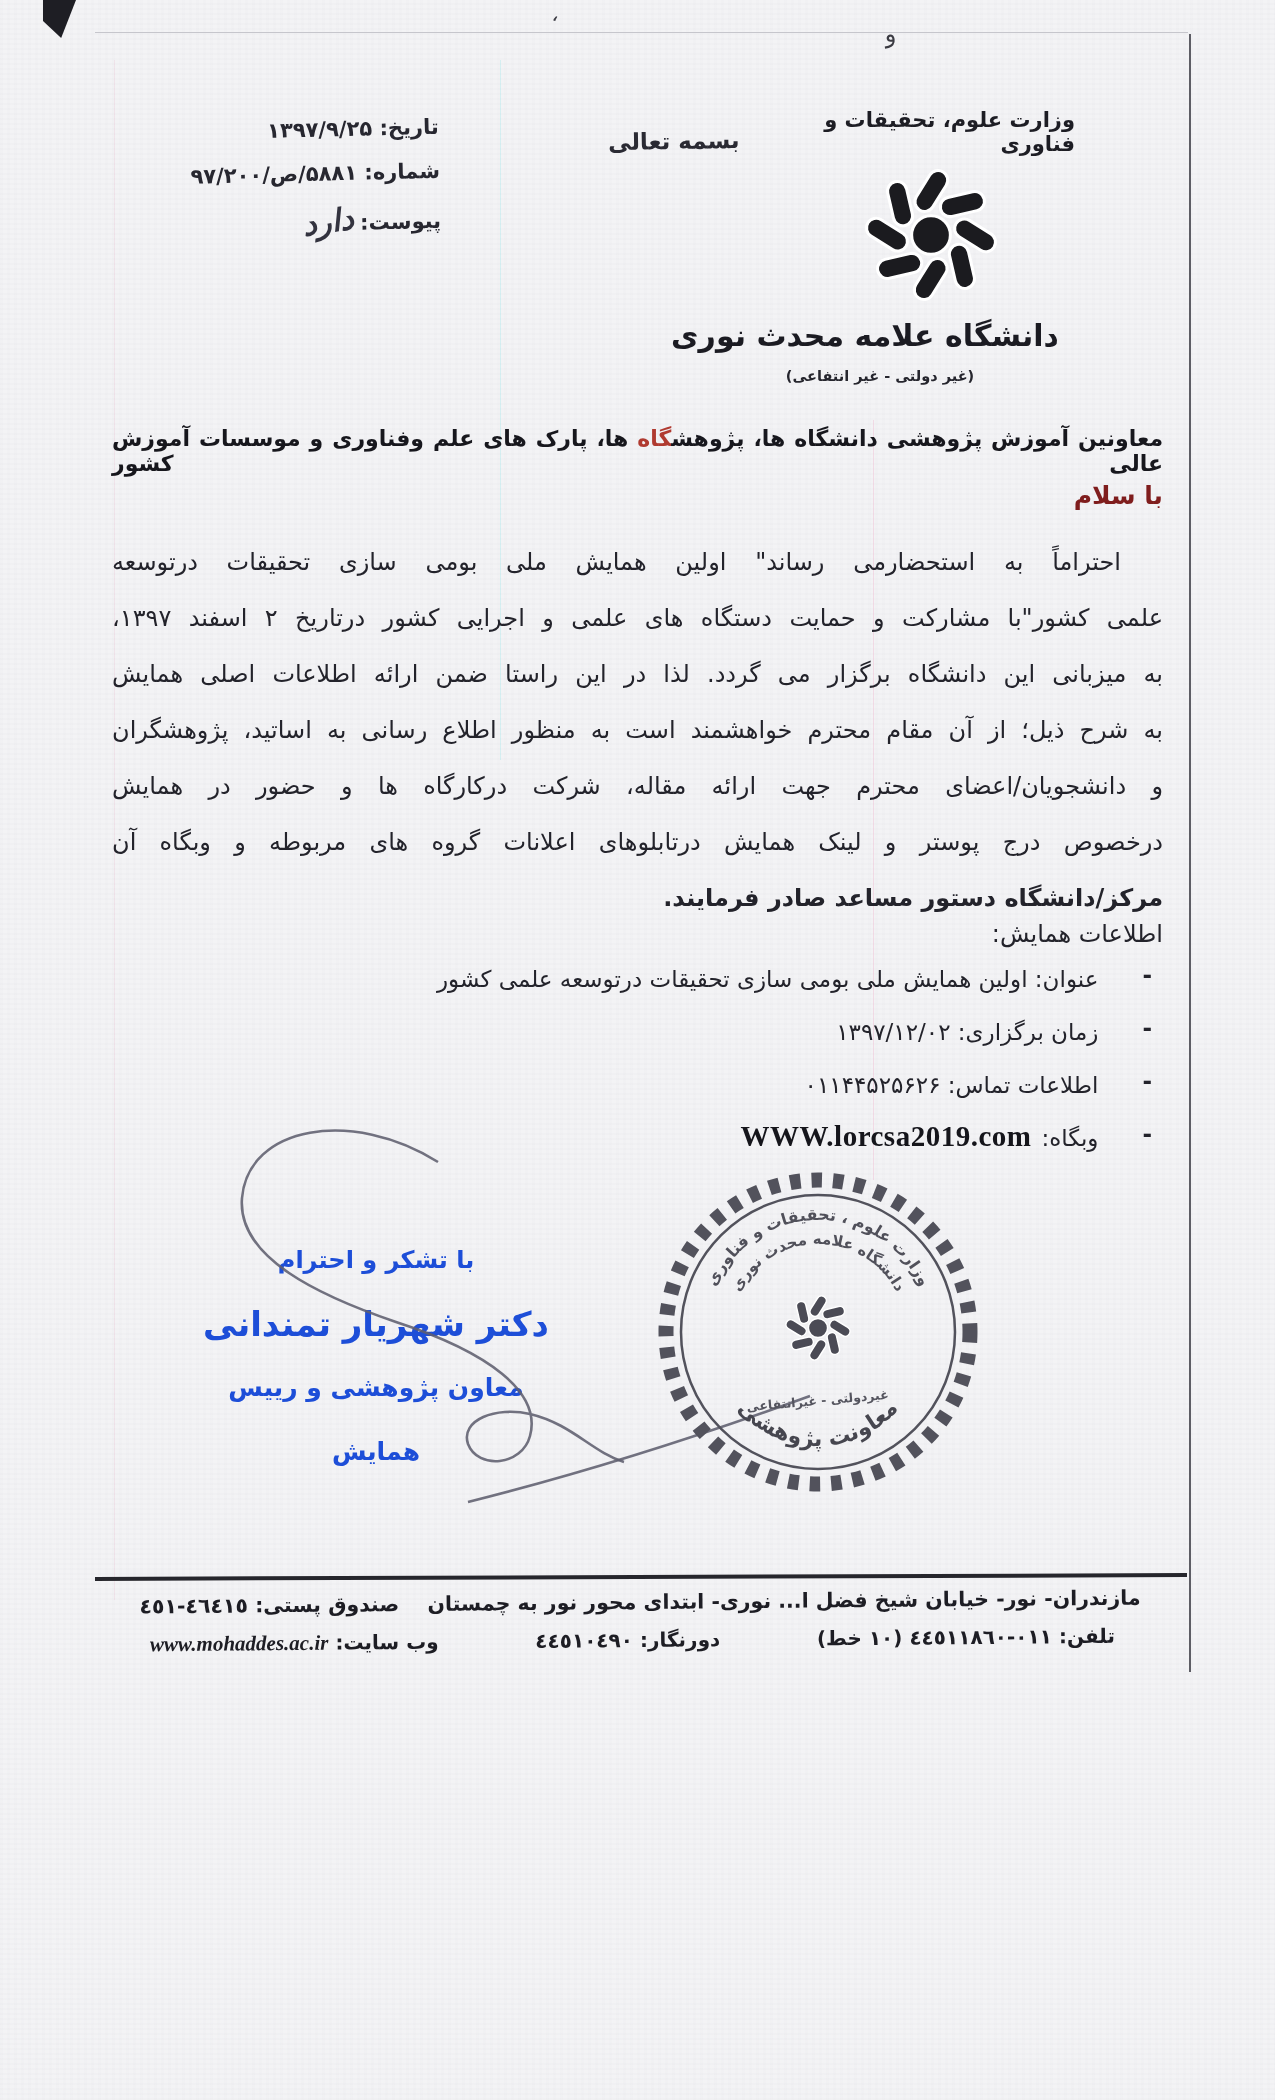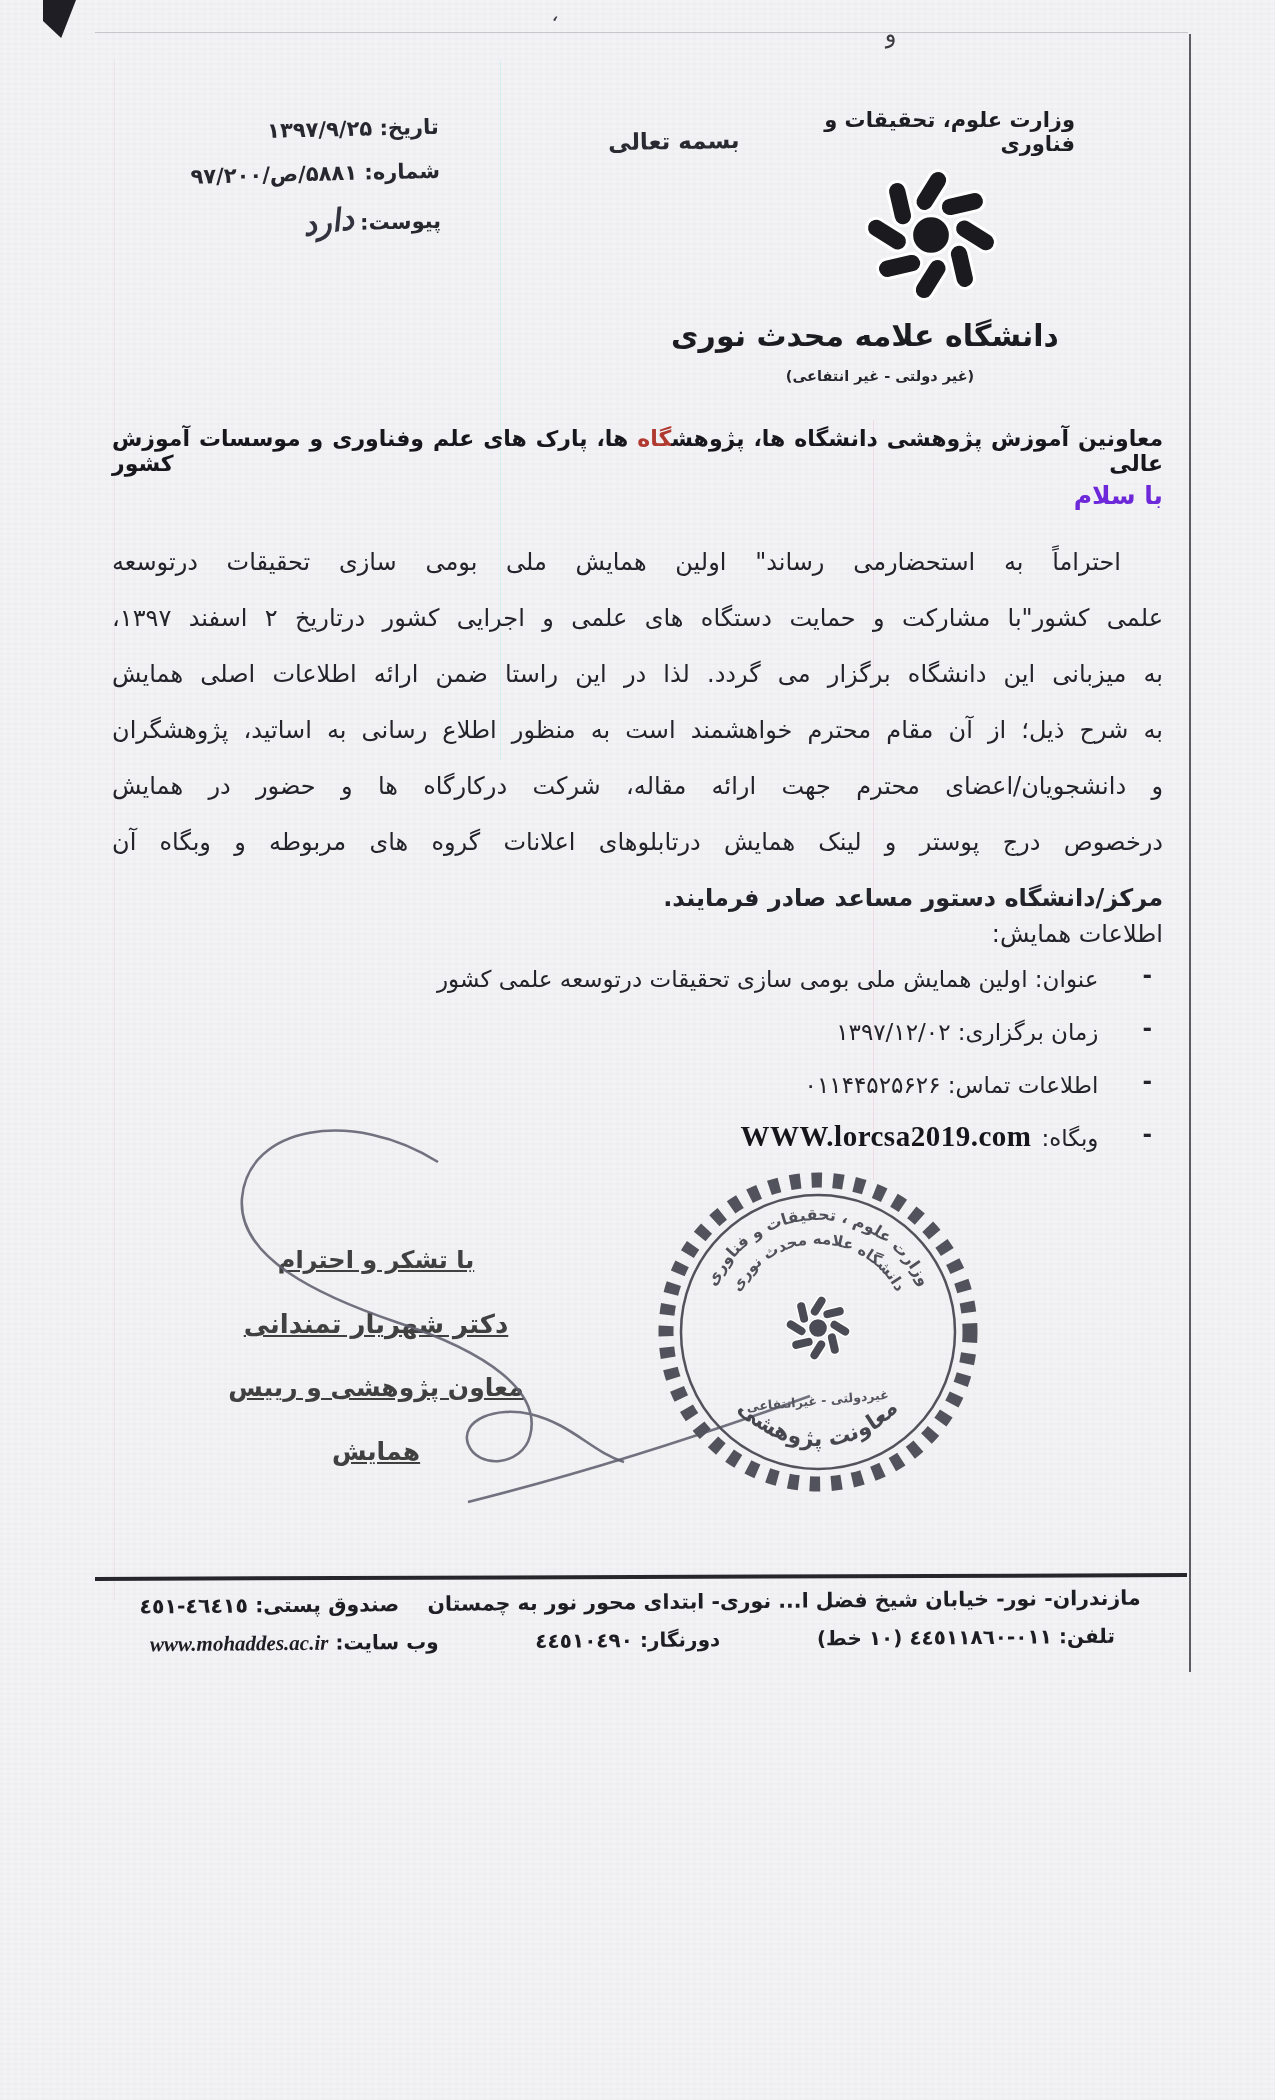--- a/index.html
+++ b/index.html
@@ -28,37 +28,37 @@
   .handwrite{
     display:inline-block;font-size:31px;font-weight:bold;font-style:italic;
     color:#33333f;transform:rotate(-7deg) translateY(2px);letter-spacing:1px;
   }
   
   .addressee{
     font-size:22px;font-weight:bold;color:#17171d;
     text-align:justify;text-align-last:justify;letter-spacing:-.2px;
   }
   .addr-red{color:#b03a30;}
-  .salam{font-size:25px;font-weight:bold;color:#6d28d9;}
+  .salam{font-size:25px;font-weight:bold;color:#7f1d1d;}
   .pline{
     position:absolute;left:0;right:0;height:56px;line-height:56px;
     font-size:24px;color:#23232b;
     text-align:justify;text-align-last:justify;white-space:nowrap;
   }
   .pline.first{text-indent:42px;}
   .pline.last{text-align-last:right;font-weight:bold;}
   .info-head{font-size:24px;color:#23232b;}
   .bullet{display:flex;direction:rtl;align-items:baseline;font-size:23px;color:#23232b;}
   .bullet .dash{margin-left:8px;font-weight:bold;transform:translateY(-4px);}
   .bullet .gap{width:36px;}
   .site-url{font-family:"Liberation Serif",serif;font-weight:bold;font-size:29px;color:#15151b;letter-spacing:.5px;}
   
-  .sig{text-align:center;font-weight:bold;color:#404040;text-decoration:underline;}
+  .sig{text-align:center;font-weight:bold;color:#1d4ed8;}
   .sig .l1{font-size:24px;line-height:64px;}
-  .sig .l2{font-size:26px;line-height:64px;}
+  .sig .l2{font-size:34px;line-height:64px;}
   .sig .l3{font-size:25px;line-height:64px;letter-spacing:-.3px;}
   
   .footer-rule{background:#26262c;height:4px;}
   .f1{font-size:20.5px;font-weight:bold;text-align:center;color:#1d1d24;letter-spacing:-.2px;}
   .f2{display:flex;direction:rtl;justify-content:space-between;align-items:baseline;
       font-size:20px;font-weight:bold;color:#1d1d24;}
   .f2 .seg{white-space:nowrap;}
   .f-url{font-family:"Liberation Serif",serif;font-style:italic;font-weight:bold;font-size:21px;}
   
   .vline-dark{position:absolute;width:2px;background:#43434b;opacity:.85;}

